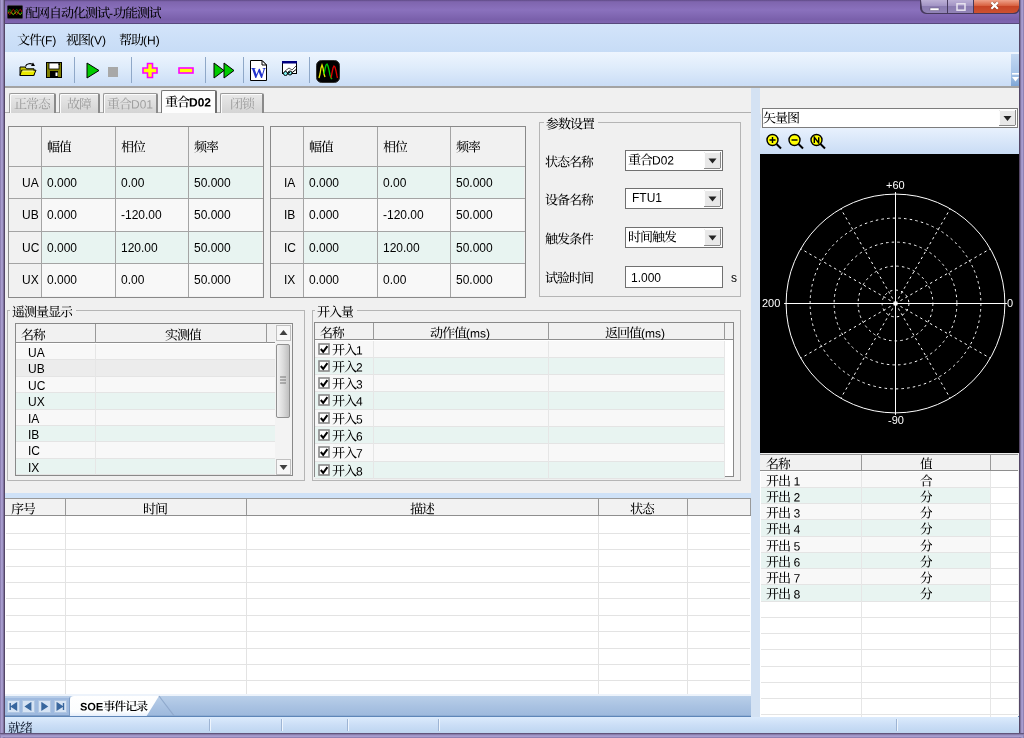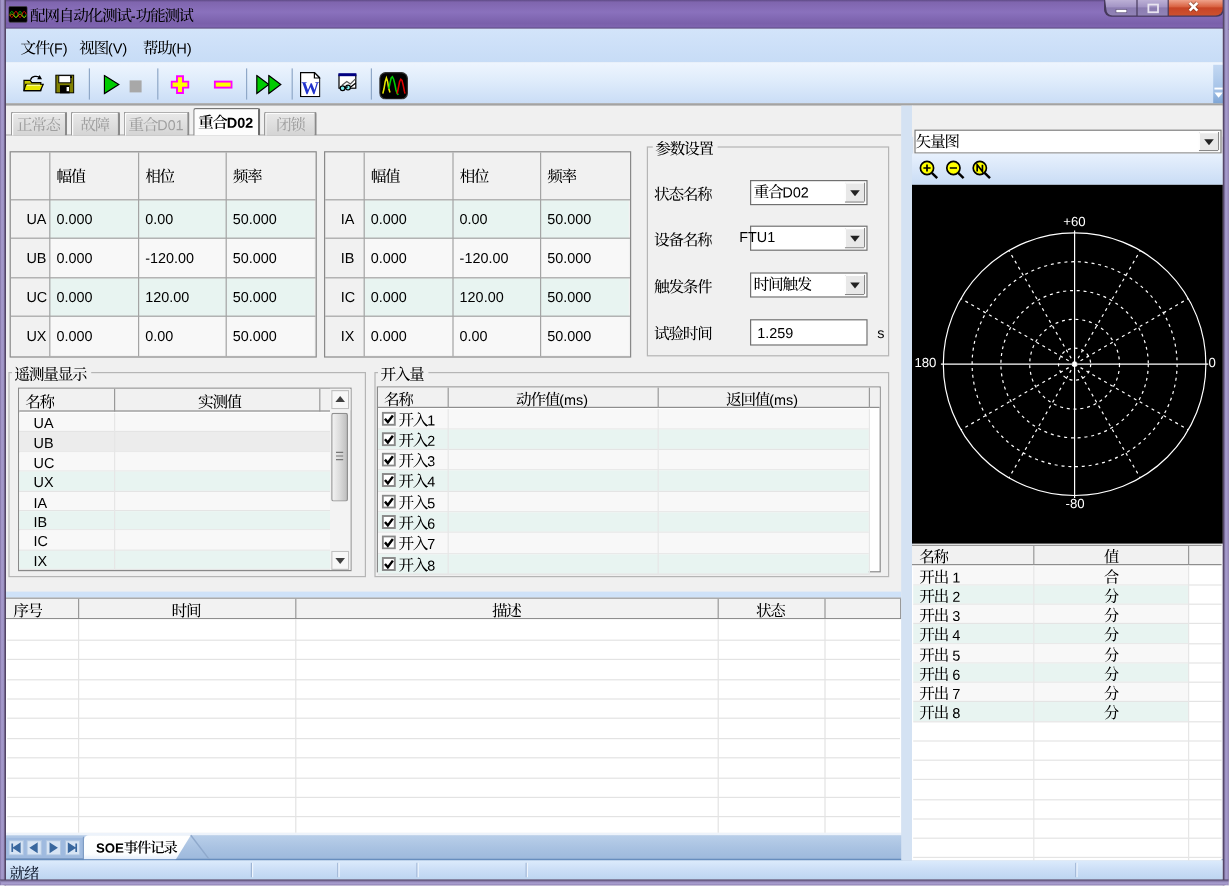--- a/index.html
+++ b/index.html
@@ -366,40 +366,40 @@
     </div>
 <div style="position:absolute;left:625px;top:188px;width:98px;height:21px;background:#fff;border:1px solid #707070;"></div>
 <div style="position:absolute;left:704px;top:190px;width:17px;height:17px;line-height:0;">
       <svg width="17" height="17" viewBox="0 0 17 17">
         <rect width="17" height="17" fill="#e8e8e8"></rect>
         <path d="M0,0 h17 v1 h-17 z M0,0 v17 h1 v-17 z" fill="#fdfdfd"></path>
         <path d="M0,16 h17 v1 h-17 z M16,0 v17 h1 v-17 z" fill="#888"></path>
         <path d="M4.5,6.5 h8 l-4,5 z" fill="#222"></path>
       </svg>
     </div>
-<div style="position:absolute;left:616px;top:191px;font:normal 12px 'Liberation Sans',sans-serif;color:#000;white-space:pre;">FTU1</div>
+<div style="position:absolute;left:632px;top:191px;font:normal 12px 'Liberation Sans',sans-serif;color:#000;white-space:pre;">FTU1</div>
 <div style="position:absolute;left:625px;top:227px;width:98px;height:21px;background:#fff;border:1px solid #707070;"></div>
 <div style="position:absolute;left:704px;top:229px;width:17px;height:17px;line-height:0;">
       <svg width="17" height="17" viewBox="0 0 17 17">
         <rect width="17" height="17" fill="#e8e8e8"></rect>
         <path d="M0,0 h17 v1 h-17 z M0,0 v17 h1 v-17 z" fill="#fdfdfd"></path>
         <path d="M0,16 h17 v1 h-17 z M16,0 v17 h1 v-17 z" fill="#888"></path>
         <path d="M4.5,6.5 h8 l-4,5 z" fill="#222"></path>
       </svg>
     </div>
 <div style="position:absolute;left:628px;top:229px;line-height:0;">
       <svg class="" width="48" height="17" viewBox="0 0 48 17" style="fill:#000">
         <use href="#g56" x="0.0" y="12.5"></use>
         <use href="#g57" x="12.0" y="12.5"></use>
         <use href="#g52" x="24.0" y="12.5"></use>
         <use href="#g53" x="36.0" y="12.5"></use>
       </svg>
     </div>
 <div style="position:absolute;left:625px;top:266px;width:98px;height:22px;background:#fff;border:1px solid #707070;"></div>
-<div style="position:absolute;left:631px;top:271px;font:normal 12px 'Liberation Sans',sans-serif;color:#000;white-space:pre;">1.259</div>
+<div style="position:absolute;left:631px;top:271px;font:normal 12px 'Liberation Sans',sans-serif;color:#000;white-space:pre;">1.000</div>
 <div style="position:absolute;left:731px;top:271px;font:normal 12px 'Liberation Sans',sans-serif;color:#000;white-space:pre;">s</div>
 <div style="position:absolute;left:7px;top:310px;width:298px;height:171px;border:1px solid #b5b5b5;"></div>
 <div style="position:absolute;left:10px;top:302px;width:66px;height:17px;background:#f0f0f0;line-height:0;padding:2px 0 0 2px;">
       <svg class="" width="60" height="17" viewBox="0 0 60 17" style="fill:#000">
         <use href="#g59" x="0.0" y="12.5"></use>
         <use href="#g5" x="12.0" y="12.5"></use>
         <use href="#g60" x="24.0" y="12.5"></use>
         <use href="#g61" x="36.0" y="12.5"></use>
         <use href="#g62" x="48.0" y="12.5"></use>
       </svg>
@@ -806,23 +806,23 @@
         <path d="M135.5,149.5 L80.8,54.8" stroke="#fff" stroke-width="1" stroke-dasharray="2.5 3.2"></path>
         <path d="M135.5,149.5 L40.8,94.8" stroke="#fff" stroke-width="1" stroke-dasharray="2.5 3.2"></path>
         <path d="M135.5,149.5 L40.8,204.2" stroke="#fff" stroke-width="1" stroke-dasharray="2.5 3.2"></path>
         <path d="M135.5,149.5 L80.8,244.2" stroke="#fff" stroke-width="1" stroke-dasharray="2.5 3.2"></path>
         <path d="M135.5,149.5 L190.2,244.2" stroke="#fff" stroke-width="1" stroke-dasharray="2.5 3.2"></path>
         <path d="M135.5,149.5 L230.2,204.2" stroke="#fff" stroke-width="1" stroke-dasharray="2.5 3.2"></path>
         <circle cx="135.5" cy="149.5" r="1.6" fill="#fff"></circle>
       </svg>
     </div>
 <div style="position:absolute;left:886px;top:178.5px;font:normal 11px 'Liberation Sans',sans-serif;color:#fff;white-space:pre;">+60</div>
-<div style="position:absolute;left:762px;top:297px;font:normal 11px 'Liberation Sans',sans-serif;color:#fff;white-space:pre;">180</div>
+<div style="position:absolute;left:762px;top:297px;font:normal 11px 'Liberation Sans',sans-serif;color:#fff;white-space:pre;">200</div>
 <div style="position:absolute;left:1007px;top:297px;font:normal 11px 'Liberation Sans',sans-serif;color:#fff;white-space:pre;">0</div>
-<div style="position:absolute;left:888px;top:414px;font:normal 11px 'Liberation Sans',sans-serif;color:#fff;white-space:pre;">-80</div>
+<div style="position:absolute;left:888px;top:414px;font:normal 11px 'Liberation Sans',sans-serif;color:#fff;white-space:pre;">-90</div>
 <div style="position:absolute;left:760px;top:454px;width:258px;height:263px;background:#fff;"></div>
 <div style="position:absolute;left:760px;top:454px;width:258px;height:17px;background:#f1f1f1;border-top:1px solid #999;border-bottom:1px solid #8e8e8e;"></div>
 <div style="position:absolute;left:861px;top:455px;width:1px;height:15px;background:#999;"></div>
 <div style="position:absolute;left:990px;top:455px;width:1px;height:15px;background:#999;"></div>
 <div style="position:absolute;left:766px;top:456px;line-height:0;">
       <svg class="" width="24" height="17" viewBox="0 0 24 17" style="fill:#000">
         <use href="#g49" x="0.0" y="12.5"></use>
         <use href="#g50" x="12.0" y="12.5"></use>
       </svg>
     </div>

